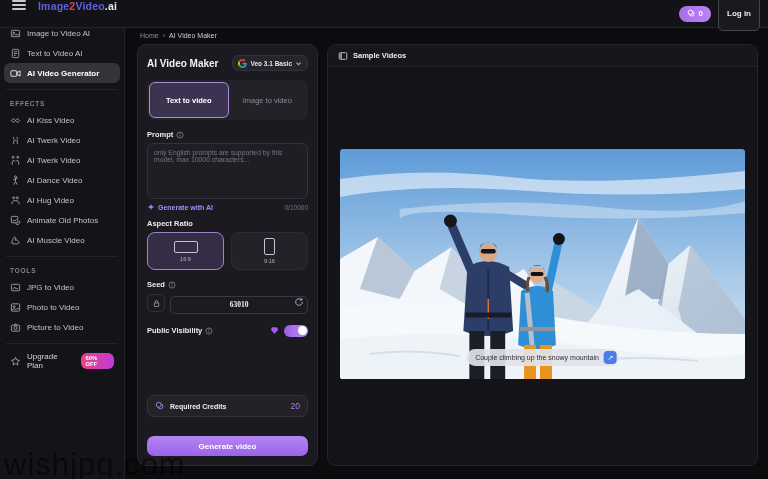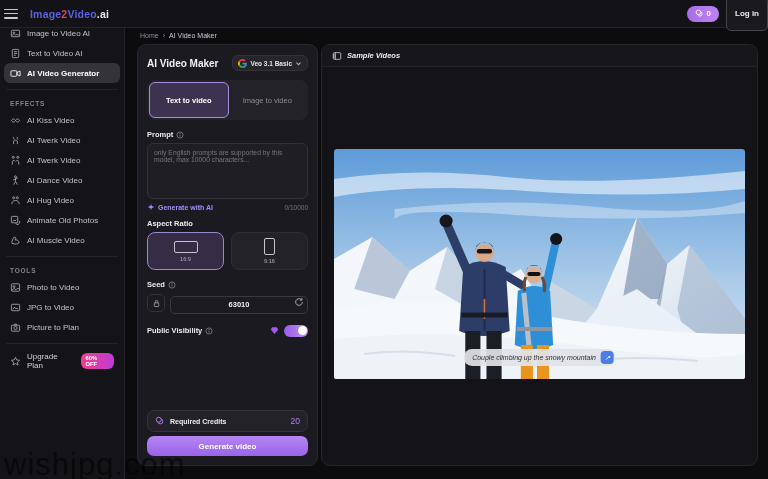--- a/index.html
+++ b/index.html
@@ -1,21 +1,21 @@
 <!DOCTYPE html>
 <html><head>
 <meta charset="utf-8">
 <style>
   * { margin:0; padding:0; box-sizing:border-box; }
   html,body { width:768px; height:479px; overflow:hidden; }
   body { font-family:"Liberation Sans", sans-serif; background:#0c0b0e; color:#d6d4dc; position:relative; }
   svg { display:block; }
 
   
-  .header { position:absolute; top:0; left:0; width:768px; height:28px; background:#131216; border-bottom:1px solid #242329; display:flex; align-items:center; padding:0 0; z-index:20; }
+  .header { position:absolute; top:0; left:0; width:768px; height:28px; background:#131216; border-bottom:1px solid #242329; display:flex; padding:0 8px; z-index:20; }
   .hamburger { width:14px; height:10px; display:flex; flex-direction:column; justify-content:space-between; cursor:pointer; margin:0 8px 0 4px; }
   .hamburger span { display:block; height:1.6px; background:#c9c7d0; border-radius:1px; }
   .logo { font-size:10.5px; font-weight:bold; letter-spacing:.2px; margin-left:4px; }
   .logo .p1,.logo .p3 { color:#5d61e2; }
   .logo .p2 { color:#e0434c; }
   .logo .p4 { color:#e9e7ef; }
   .header-right { margin-left:auto; display:flex; align-items:center; gap:7px; }
   .credits-pill { height:16px; padding:0 8px; border-radius:9px; background:linear-gradient(90deg,#a96ee8,#bd82f2); display:flex; align-items:center; gap:3px; color:#fff; font-size:8px; font-weight:bold; cursor:pointer; }
   .login-btn { height:34px; padding:0 8px; border:1px solid #46454d; border-radius:5px; background:#1a191e; color:#ececf2; font-size:8px; font-weight:bold; display:flex; align-items:center; cursor:pointer; }
 
@@ -51,33 +51,33 @@
   .ar-row { margin-top:4px; display:flex; gap:7px; }
   .ar-card { flex:1; height:38px; background:#242229; border:1px solid #2e2c34; border-radius:8px; display:flex; flex-direction:column; align-items:center; justify-content:center; gap:3px; cursor:pointer; }
   .ar-card.selected { background:#352c45; border:1px solid #9b87cc; }
   .ar-shape { border:1.2px solid #c7c4cf; border-radius:2px; }
   .ar-land { width:24px; height:12px; }
   .ar-port { width:11px; height:17px; }
   .ar-label { font-size:5.6px; color:#b3b0bb; }
   .seed-row { margin-top:4px; display:flex; align-items:center; gap:5px; }
   .lock-btn { width:18px; height:18px; display:flex; align-items:center; justify-content:center; background:#1b1a20; border:1px solid #333139; border-radius:5px; cursor:pointer; }
   .seed-input-wrap { position:relative; flex:1; }
-  .seed-input { width:100%; height:18px; background:#1d1b22; border:1px solid #3a3841; border-radius:5px; color:#f0eef4; font-size:7.5px; font-weight:bold; text-align:center; font-family:Liberation Sans, sans-serif; outline:none; }
+  .seed-input { width:100%; height:18px; background:#1d1b22; border:1px solid #3a3841; border-radius:5px; color:#f0eef4; font-size:7.5px; font-weight:bold; text-align:center; font-family:Liberation Serif, serif; outline:none; }
   .refresh-btn { position:absolute; right:4px; top:3.5px; cursor:pointer; }
   .vis-row { margin-top:11px; display:flex; align-items:center; }
   .vis-right { margin-left:auto; display:flex; align-items:center; gap:5px; }
   .toggle { width:24px; height:12px; border-radius:7px; background:linear-gradient(90deg,#9a5fe8,#bf8cf5); position:relative; cursor:pointer; }
   .toggle .knob { position:absolute; right:1.5px; top:1.5px; width:9px; height:9px; border-radius:50%; background:#ffffff; }
   .credits-box { margin-top:auto; height:22px; background:#242229; border:1px solid #34323a; border-radius:7px; display:flex; align-items:center; padding:0 7px; gap:5px; }
   .credits-label { font-size:7px; font-weight:bold; color:#ececf2; }
   .credits-value { margin-left:auto; font-size:8.5px; font-weight:normal; color:#b07ef2; }
-  .generate-btn { margin-top:4px; height:20px; border:none; border-radius:7px; background:linear-gradient(180deg,#b586f2,#9a63ea); color:#ffffff; font-size:8px; font-weight:bold; font-family:"Liberation Sans",sans-serif; cursor:pointer; }
+  .generate-btn { margin-top:19px; height:20px; border:none; border-radius:7px; background:linear-gradient(180deg,#b586f2,#9a63ea); color:#ffffff; font-size:8px; font-weight:bold; font-family:"Liberation Sans",sans-serif; cursor:pointer; }
 
   
-  .sample-panel { position:absolute; left:195px; top:16px; right:10px; height:422px; background:#141318; border:1px solid #26252b; border-radius:9px; overflow:hidden;font-style:italic; }
+  .sample-panel { position:absolute; left:201px; top:16px; right:10px; height:422px; background:#141318; border:1px solid #26252b; border-radius:9px; overflow:hidden; }
   .sp-header { height:22px; display:flex; align-items:center; gap:5px; padding:0 10px; border-bottom:1px solid #232129; background:#17161b; }
   .sp-title { font-size:7.5px; font-weight:bold; color:#ececf2; }
   .video-frame { position:absolute; left:12px; right:12px; top:104px; height:230px; border-radius:3px; overflow:hidden; background:#000; }
   .caption-pill { position:absolute; left:50%; transform:translateX(-50%); bottom:13px; height:17px; display:flex; align-items:center; gap:5px; padding:0 2px 0 9px; background:rgba(226,227,233,.92); border-radius:9px; }
   .caption-text { font-size:7px; color:#2b2d33; white-space:nowrap; }
   .caption-btn { width:13px; height:13px; border-radius:4px; background:#4a7de8; color:#fff; font-size:7px; display:flex; align-items:center; justify-content:center; cursor:pointer; }
 
   .watermark { position:absolute; left:4px; bottom:-4px; font-size:31px; color:rgba(0,0,0,.55); z-index:50; letter-spacing:1px; pointer-events:none; }
 </style>
 </head>
@@ -201,45 +201,45 @@
       </span>
     <span>AI Muscle Video</span>
   </div>
 
   <div class="side-divider"></div>
   <div class="section-label">TOOLS</div>
 
   <div class="side-item">
     <span class="icn">
         <svg width="11" height="11" viewBox="0 0 24 24" fill="none" stroke="#b0aeb8" stroke-width="1.8">
+          <rect x="3" y="5" width="18" height="14" rx="2"></rect>
+          <path d="M6 16l4-5 3 4 2-2 3 3"></path>
+        </svg>
+      </span>
+    <span>JPG to Video</span>
+  </div>
+  <div class="side-item">
+    <span class="icn">
+        <svg width="11" height="11" viewBox="0 0 24 24" fill="none" stroke="#b0aeb8" stroke-width="1.8">
           <rect x="3" y="4" width="18" height="16" rx="2"></rect>
           <circle cx="9" cy="10" r="2"></circle>
           <path d="M4 18l5-4 4 3 4-4 3 3"></path>
         </svg>
       </span>
     <span>Photo to Video</span>
   </div>
   <div class="side-item">
     <span class="icn">
         <svg width="11" height="11" viewBox="0 0 24 24" fill="none" stroke="#b0aeb8" stroke-width="1.8">
-          <rect x="3" y="5" width="18" height="14" rx="2"></rect>
-          <path d="M6 16l4-5 3 4 2-2 3 3"></path>
-        </svg>
-      </span>
-    <span>JPG to Video</span>
-  </div>
-  <div class="side-item">
-    <span class="icn">
-        <svg width="11" height="11" viewBox="0 0 24 24" fill="none" stroke="#b0aeb8" stroke-width="1.8">
           <rect x="3" y="7" width="18" height="13" rx="2"></rect>
           <path d="M9 7l1.5-2.5h3L15 7"></path>
           <circle cx="12" cy="13" r="3.5"></circle>
         </svg>
       </span>
-    <span>Picture to Plan</span>
+    <span>Picture to Video</span>
   </div>
 
   <div class="side-divider"></div>
   <div class="upgrade-row">
     <span class="icn">
         <svg width="11" height="11" viewBox="0 0 24 24" fill="none" stroke="#b0aeb8" stroke-width="1.8">
           <path d="M12 3l2.7 5.6 6.1.8-4.5 4.2 1.1 6-5.4-3-5.4 3 1.1-6L3.2 9.4l6.1-.8z"></path>
         </svg>
       </span>
     <span>Upgrade Plan</span>

